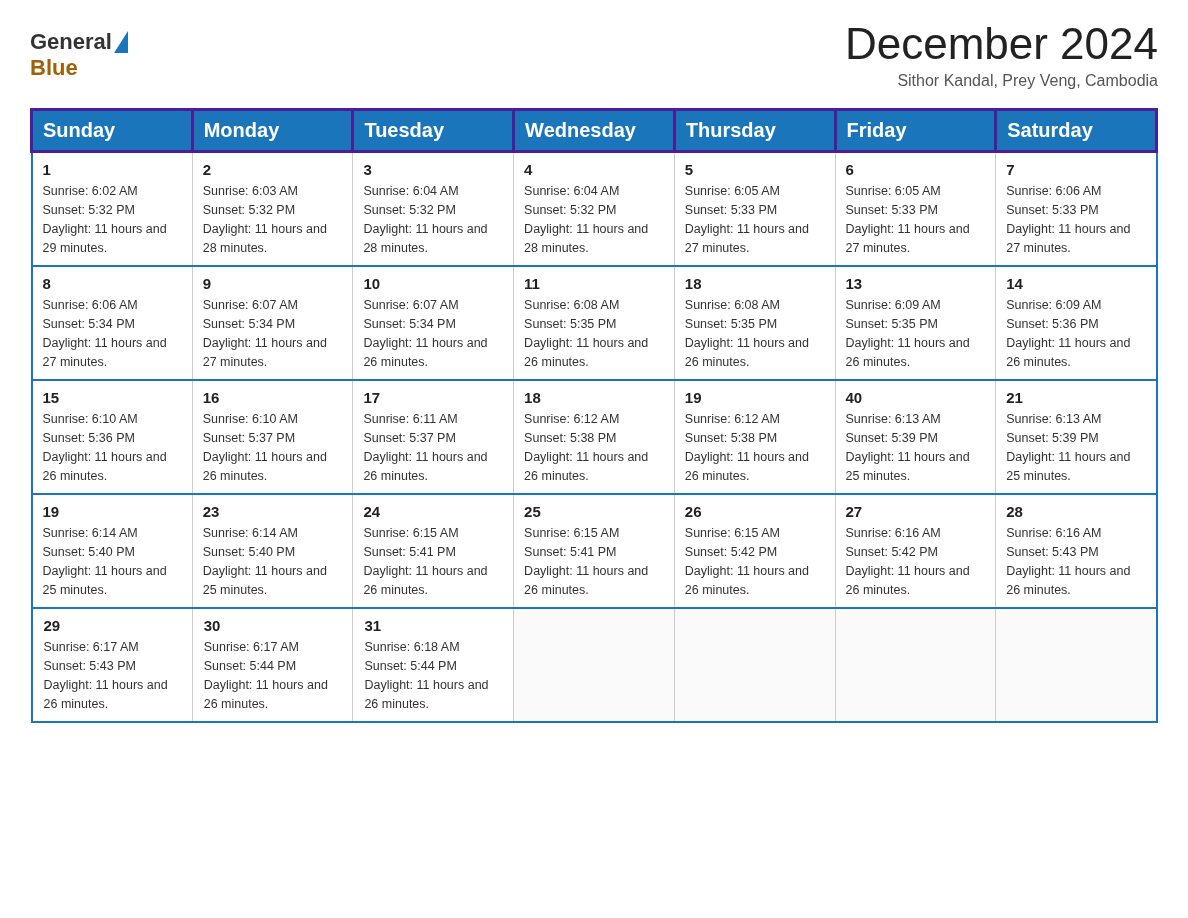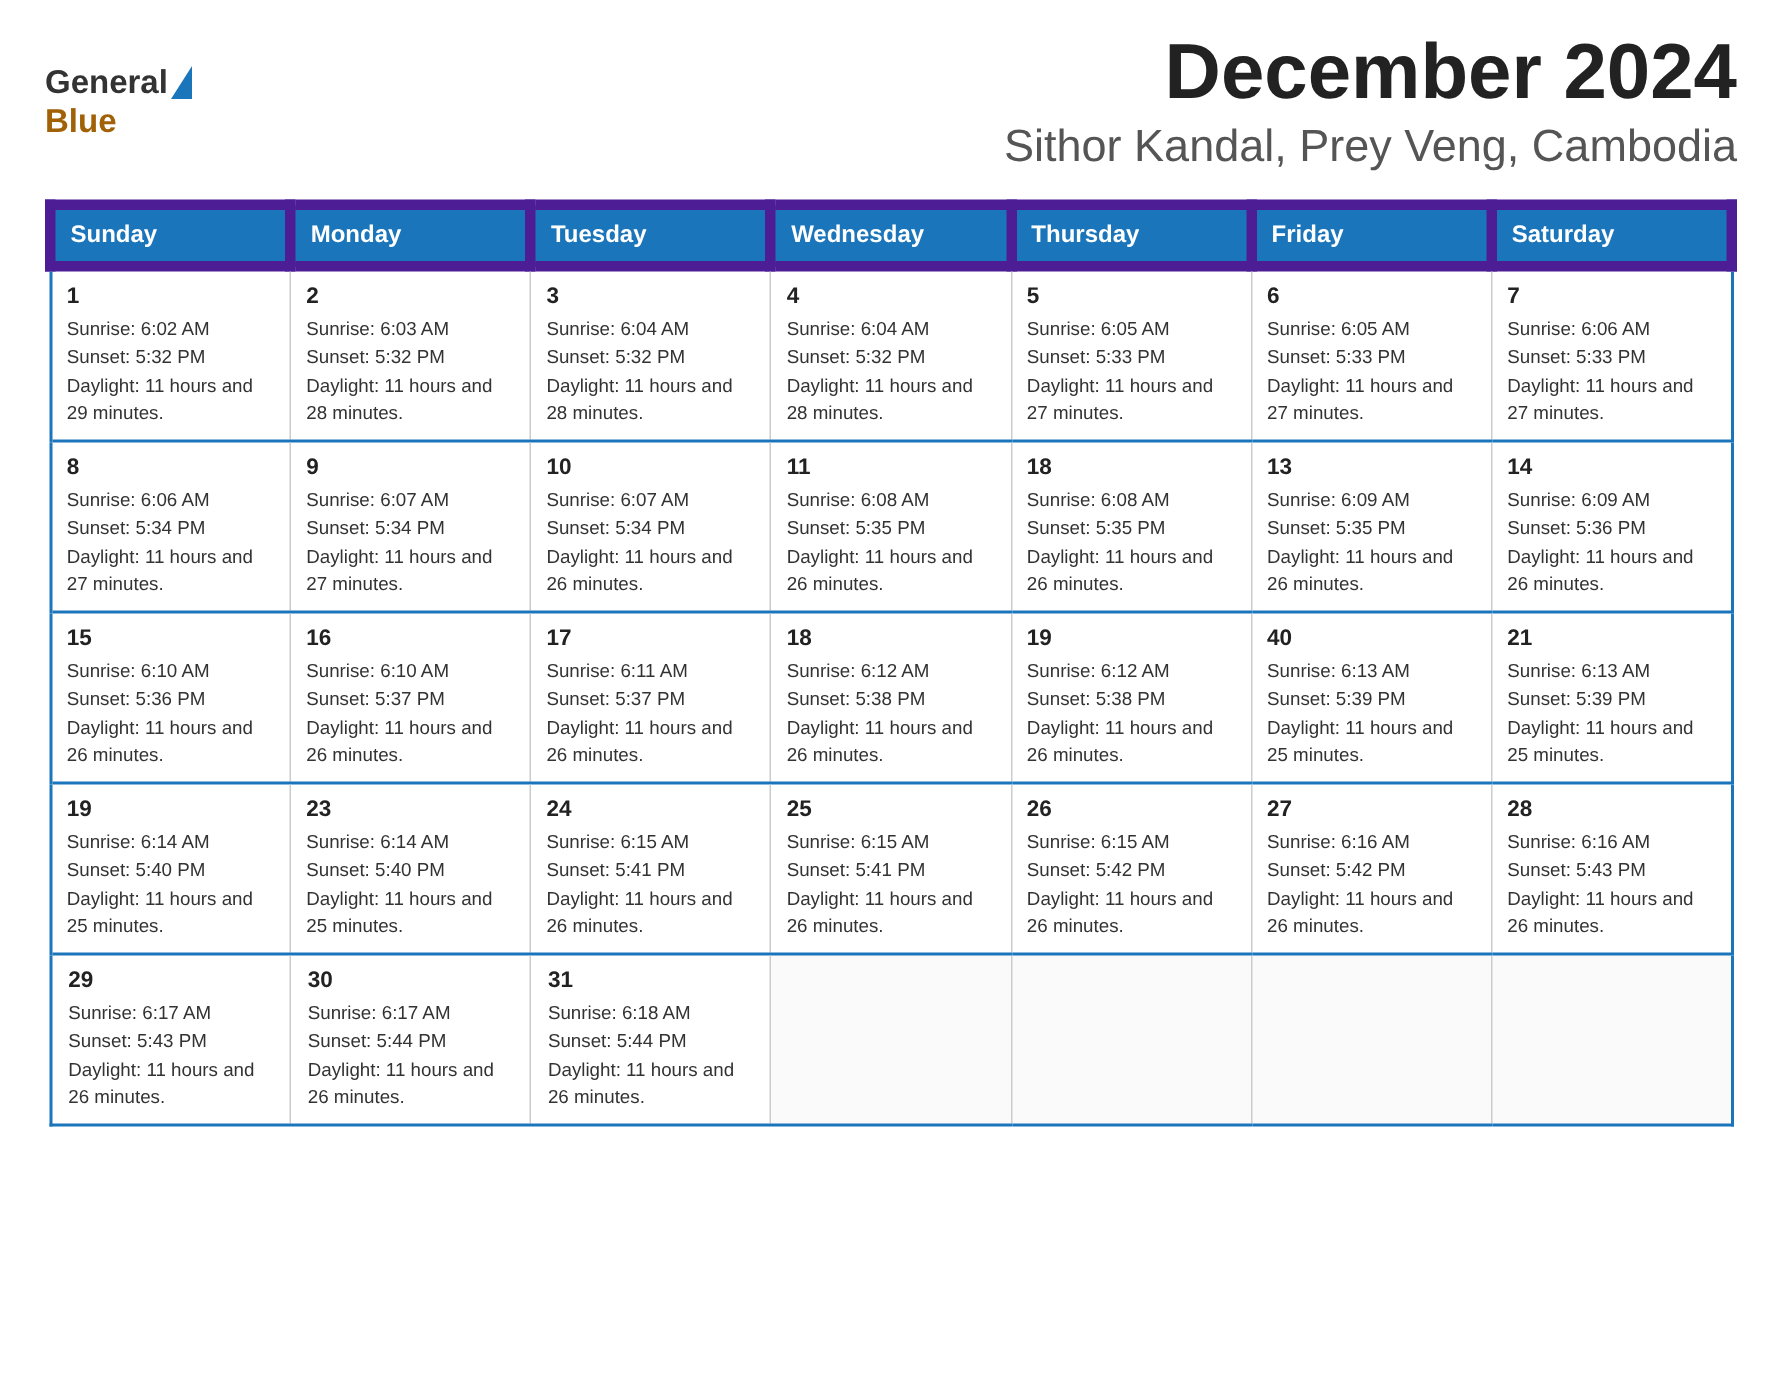--- a/index.html
+++ b/index.html
@@ -36,43 +36,43 @@
       height: 0;
       border-left: 14px solid transparent;
       border-bottom: 22px solid #1a75bb;
       margin-left: 2px;
       margin-top: 2px;
     }
     .title-section {
       text-align: right;
     }
     .month-title {
-      font-size: 52px;
-      font-weight: bold;
+      font-size: 44px;
+      font-weight: normal;
       color: #222;
       line-height: 1.1;
     }
     .location-subtitle {
-      font-size: 30px;
+      font-size: 16px;
       color: #555;
       margin-top: 4px;
     }
     .calendar-table {
       width: 100%;
       border-collapse: collapse;
       border: 2px solid #1a75bb;
     }
     .calendar-table th {
       background-color: #1a75bb;
       color: #ffffff;
-      font-size: 16px;
+      font-size: 20px;
       font-weight: bold;
       padding: 8px 10px;
       text-align: left;
-      border: 7px solid #4c1d95;
+      border: 3px solid #4c1d95;
     }
     .calendar-table td {
       vertical-align: top;
       padding: 8px 10px;
       border: 1px solid #cccccc;
       border-top: 2px solid #1a75bb;
       font-size: 13px;
       color: #333;
       width: calc(100% / 7);
       min-height: 100px;

